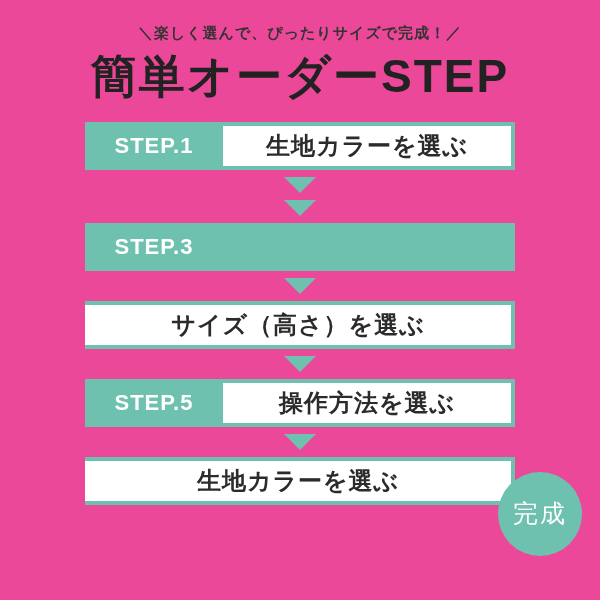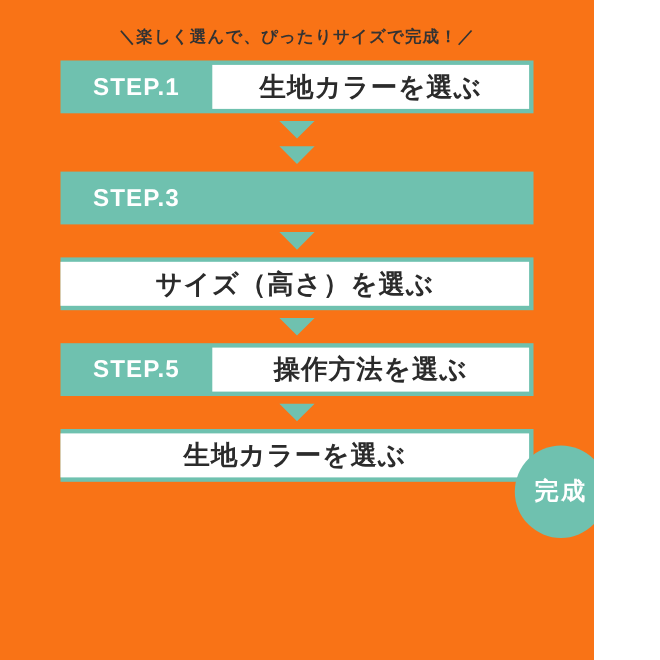--- a/index.html
+++ b/index.html
@@ -3,23 +3,23 @@
 <meta charset="utf-8">
 <style>
   html, body {
     margin: 0;
     padding: 0;
     background: #ffffff;
     font-family: "Liberation Sans", "DejaVu Sans", sans-serif;
   }
   .page {
     position: relative;
-    width: 540px;
+    width: 600px;
     height: 600px;
-    background: #f97316;
+    background: #ec4899;
     overflow: hidden;
   }
   .tagline {
     padding-top: 24px;
     text-align: center;
     font-size: 15px;
     font-weight: bold;
     color: #333333;
     letter-spacing: 1px;
   }
@@ -77,33 +77,34 @@
     top: 350px;
     right: -67px;
     width: 84px;
     height: 84px;
     border-radius: 50%;
     background: #6fc1af;
     color: #ffffff;
     display: flex;
     align-items: center;
     justify-content: center;
-    font-size: 22px;
-    font-weight: bold;
+    font-size: 25px;
+    font-weight: normal;
     letter-spacing: 2px;
     z-index: 5;
   }
 </style>
 </head>
 <body>
 
 <div class="page">
 
   <div class="tagline">＼楽しく選んで、ぴったりサイズで完成！／</div>
 
+  <h1 class="title">簡単オーダーSTEP</h1>
 
   <div class="steps">
 
     <div class="step-row">
       <div class="step-label">STEP.1</div>
       <div class="step-box">生地カラーを選ぶ</div>
     </div>
     <div class="arrow"></div>
 
     <div class="arrow"></div>

